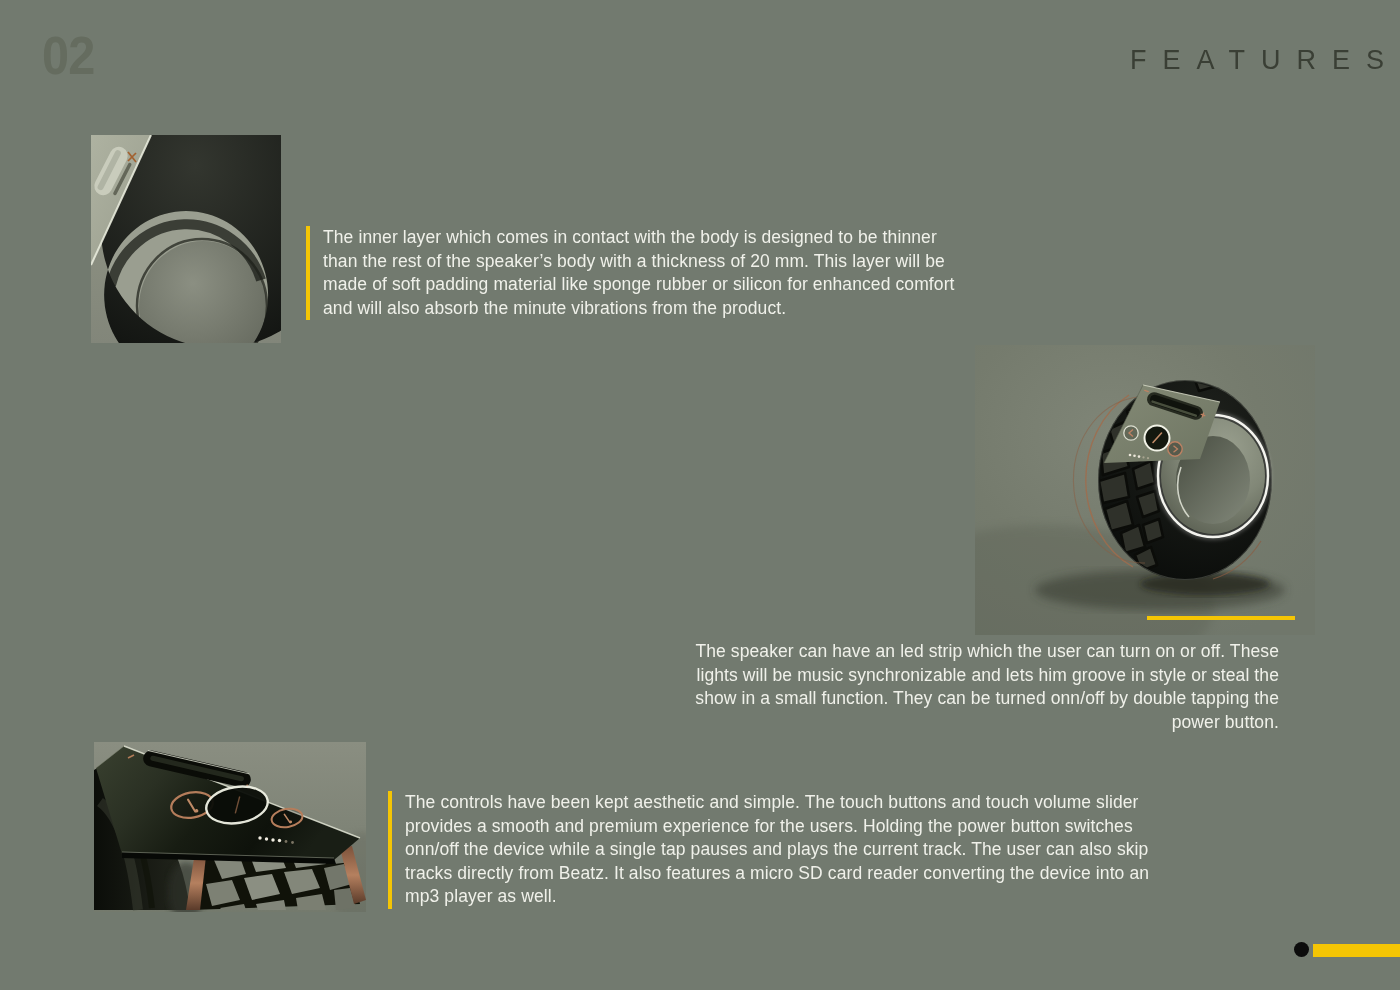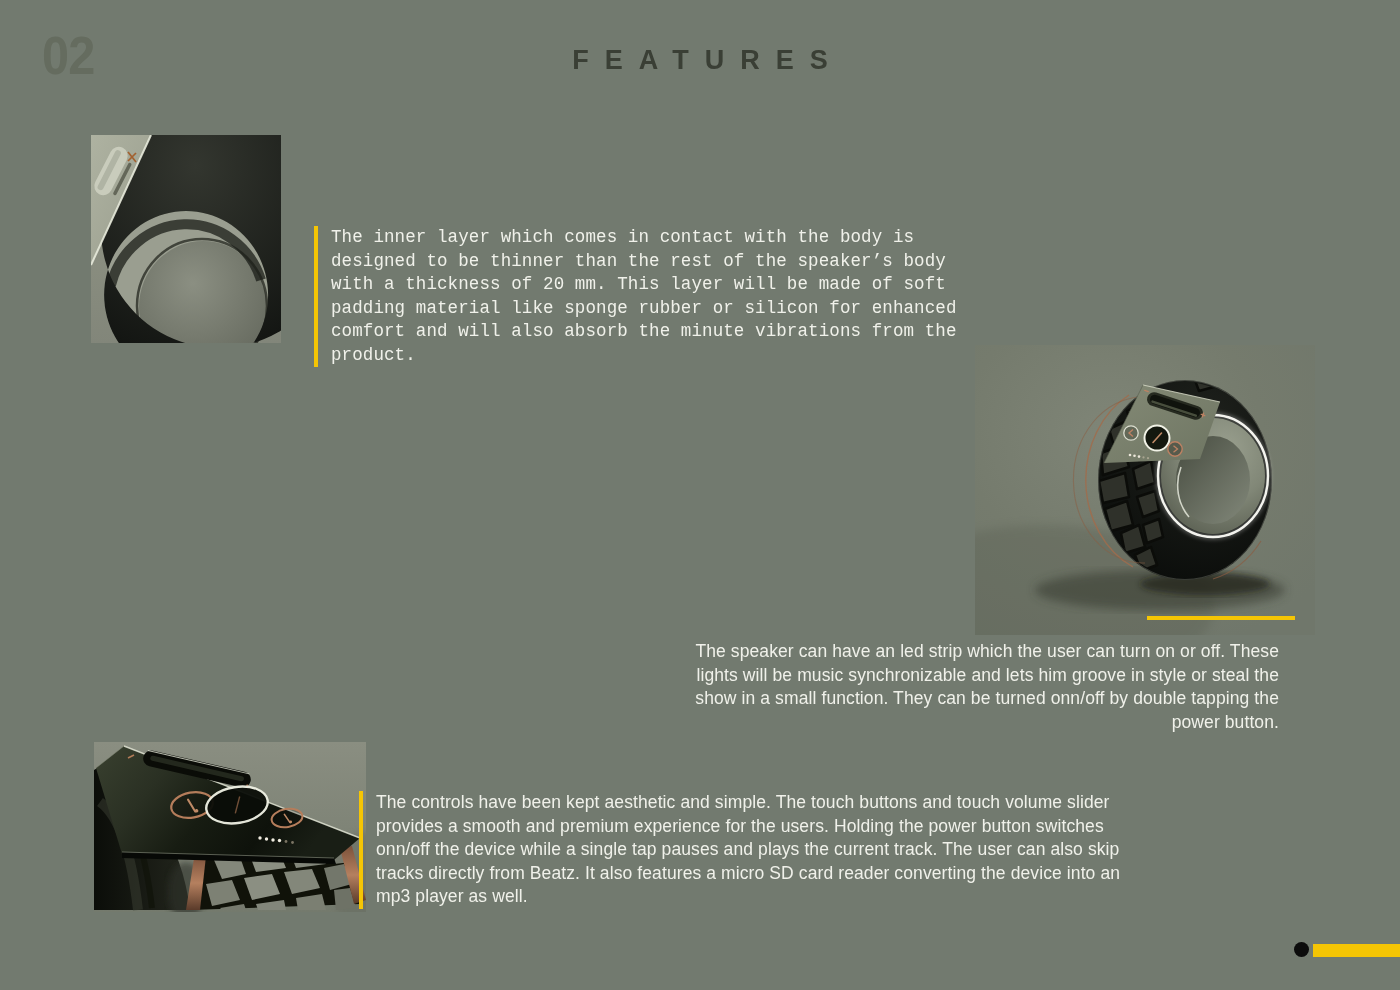--- a/index.html
+++ b/index.html
@@ -9,31 +9,31 @@
     background:#727a6f;
     font-family:"Liberation Sans", sans-serif;
   }
   .page-number{
     position:absolute; left:42px; top:28px; line-height:1;
     font-size:54px; font-weight:700; letter-spacing:-1px;
     color:#656c5f; transform:scaleX(.9); transform-origin:left top;
   }
   .page-title{
     position:absolute; top:45px; left:0; width:100%; margin:0;
-    text-align:center; text-indent:16px;
-    font-size:27px; font-weight:700; letter-spacing:16px; color:#3a3f35;
+    text-align:right; text-indent:16px;
+    font-size:27px; font-weight:400; letter-spacing:16px; color:#3a3f35;
   }
   .feature{
     position:absolute; color:var(--ink);
     font-size:17.5px; line-height:23.5px; letter-spacing:.1px;
   }
   .feature.rule-left{ border-left:4px solid var(--accent); padding-left:13px; }
-  .f1{ left:314px; top:226px; width:636px;font-family:Liberation Mono, monospace; }
+  .f1{ left:306px; top:226px; width:636px; }
   .f2{ right:105px; top:624px; width:660px; text-align:right; }
-  .f3{ left:359px; top:791px; width:752px; }
+  .f3{ left:388px; top:791px; width:752px; }
   .accent-line{
     position:absolute; right:105px; top:616px; width:148px; height:4px;
     background:var(--accent);
   }
   figure{ position:absolute; margin:0; }
   figure svg{ display:block; width:100%; height:100%; }
   .img1{ left:91px;  top:135px; width:190px; height:208px; }
   .img2{ left:975px; top:345px; width:340px; height:290px; }
   .img3{ left:94px;  top:742px; width:272px; height:170px; }
   .pagination-dot{

